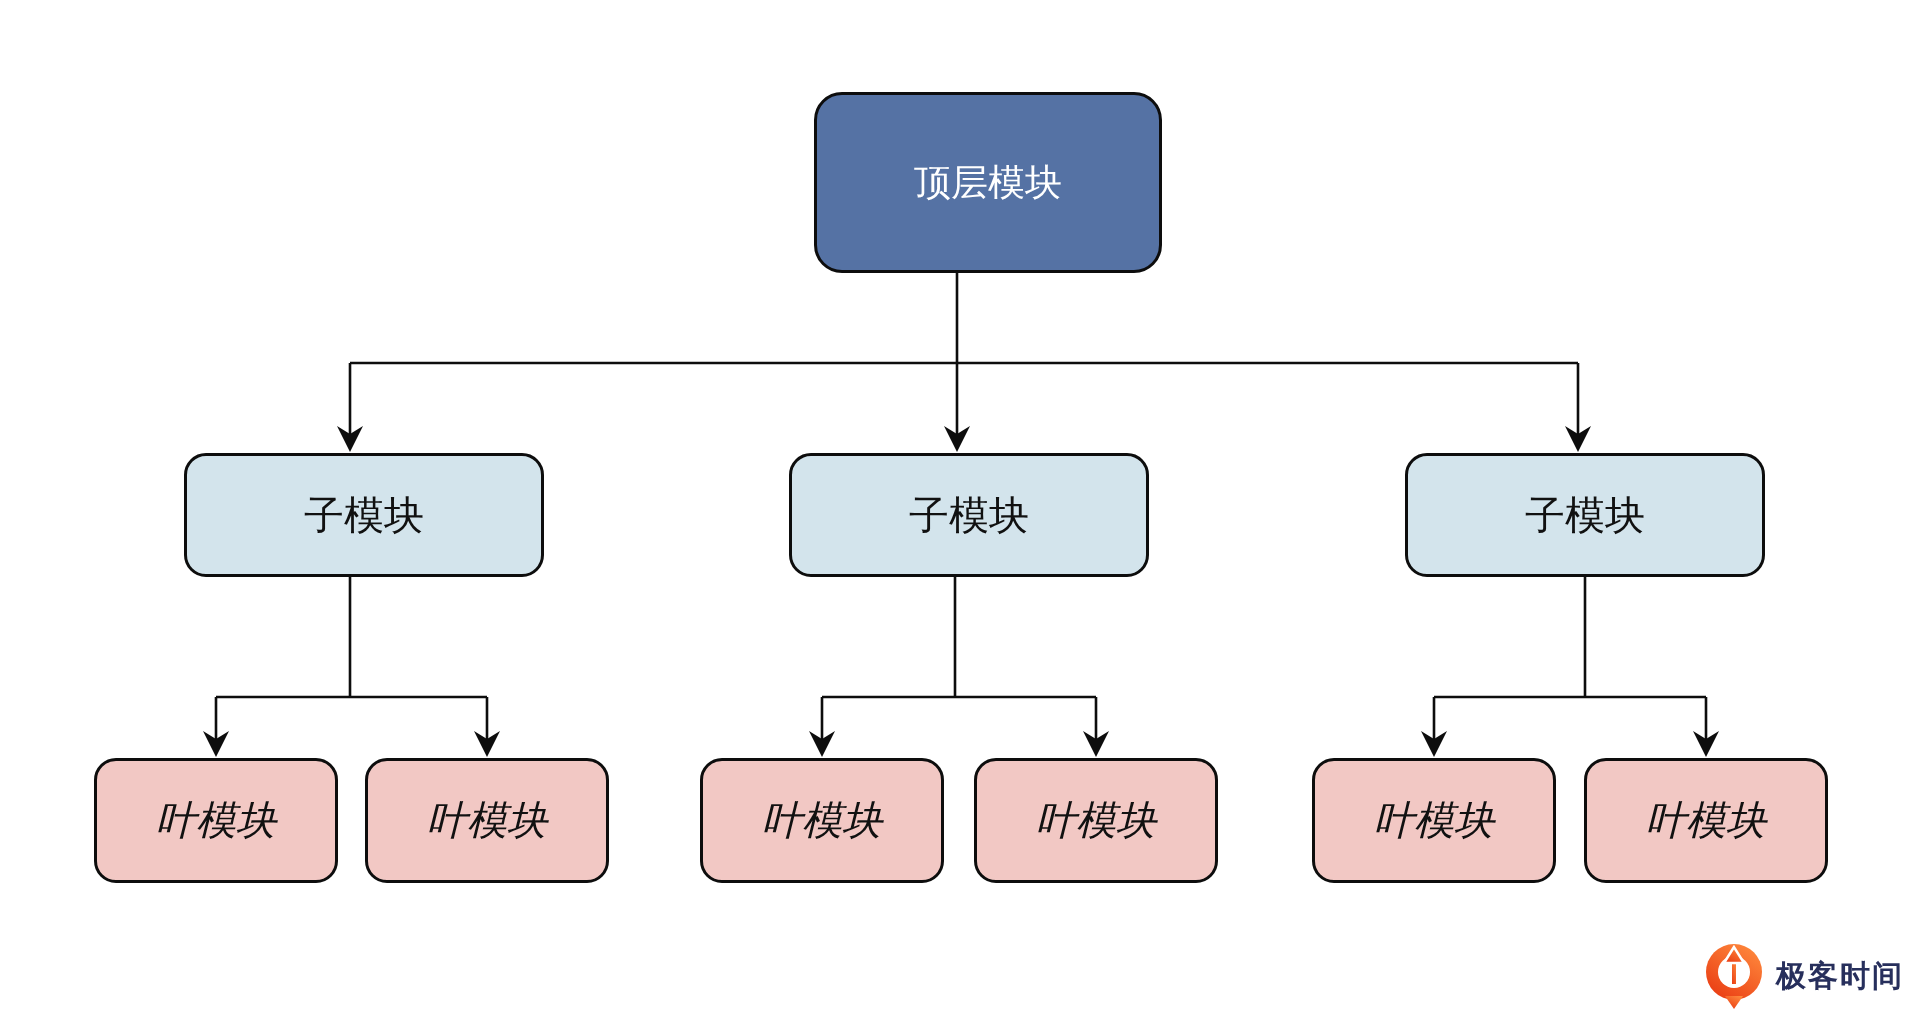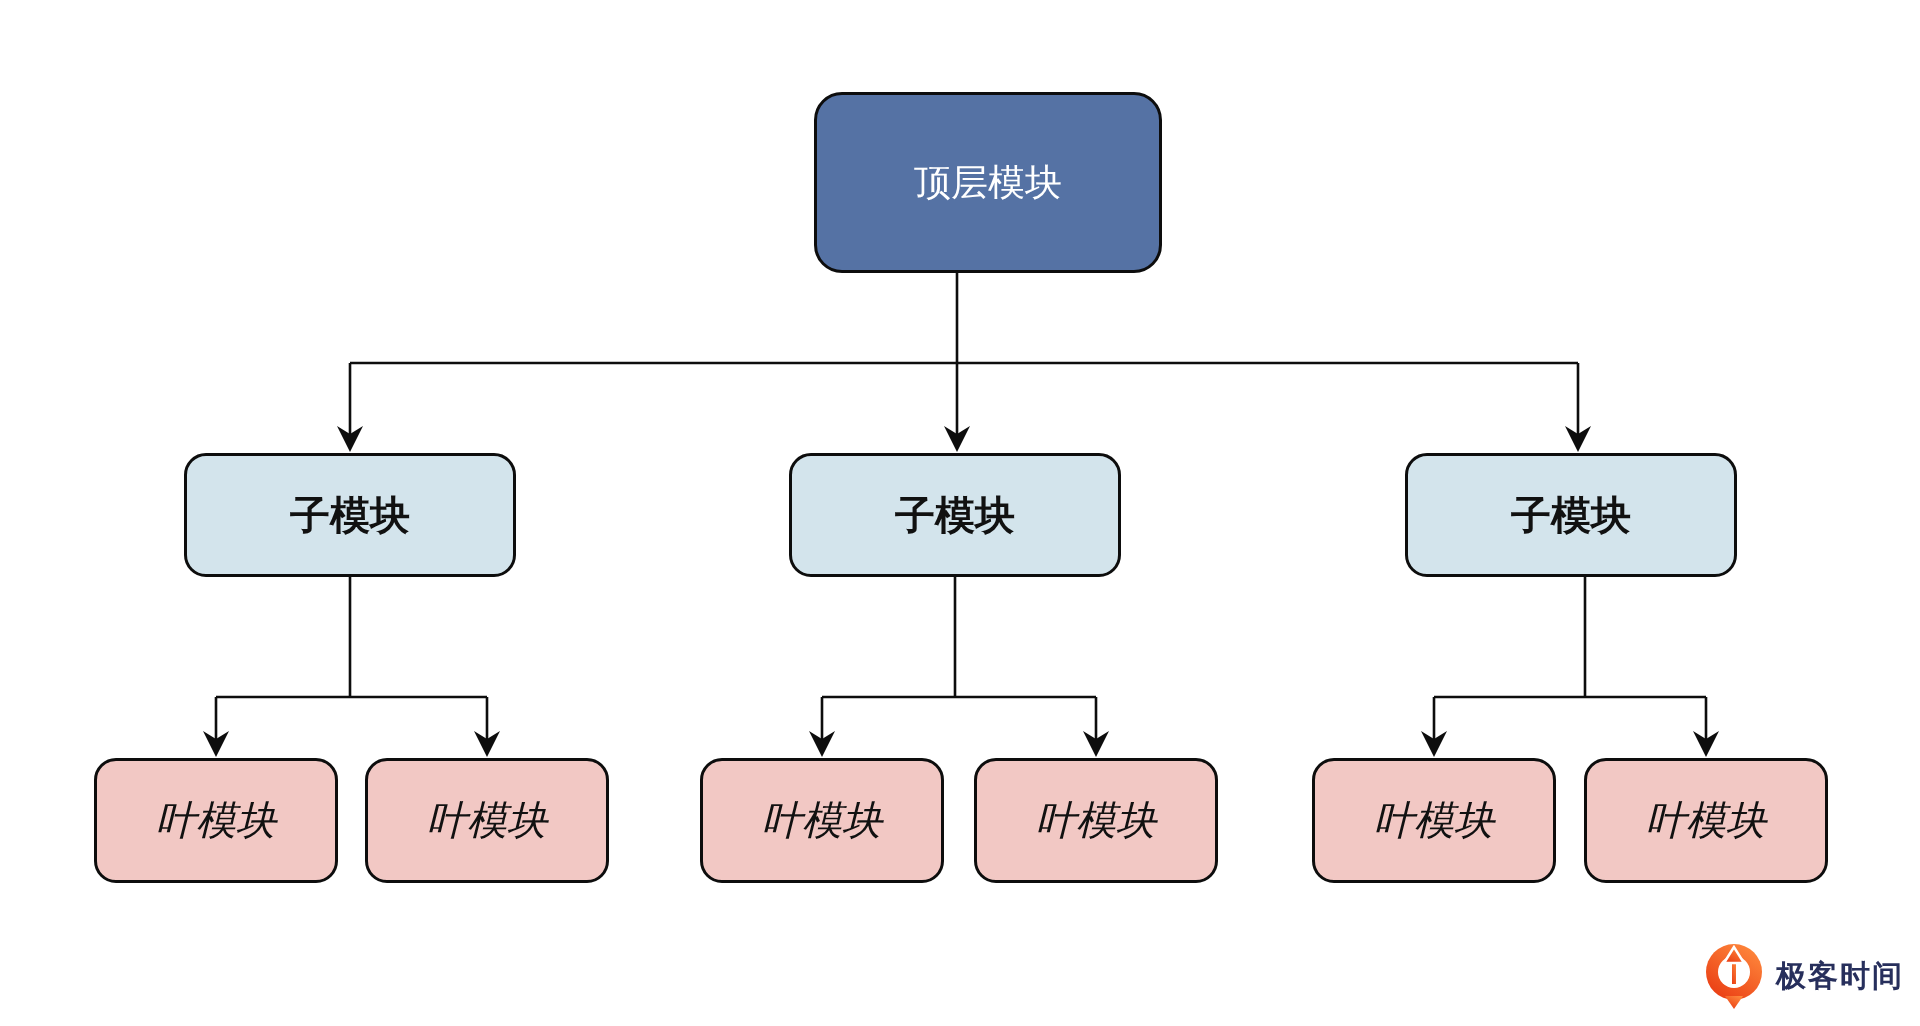--- a/index.html
+++ b/index.html
@@ -39,25 +39,24 @@
     left: 775px; top: 92px;
     width: 348px; height: 181px;
     border-radius: 28px;
     background: var(--root_fill, #5572A4);
     color: var(--root_text, #ffffff);
     font-size: 37px;
     margin-left: 39px;
   }
   .node-child {
     top: 453px;
-    width: 332px; height: 124px;
+    width: 360px; height: 124px;
     border-radius: 22px;
     background: var(--child_fill, #D3E4EC);
     font-size: 40px;
-    font-weight: bold;
   }
   .node-child.c0 { left: 184px; }
   .node-child.c1 { left: 789px; }
   .node-child.c2 { left: 1405px; }
   .node-leaf {
     top: 758px;
     width: 244px; height: 125px;
     border-radius: 22px;
     background: var(--leaf_fill, #F2C8C4);
     font-size: 40px;

